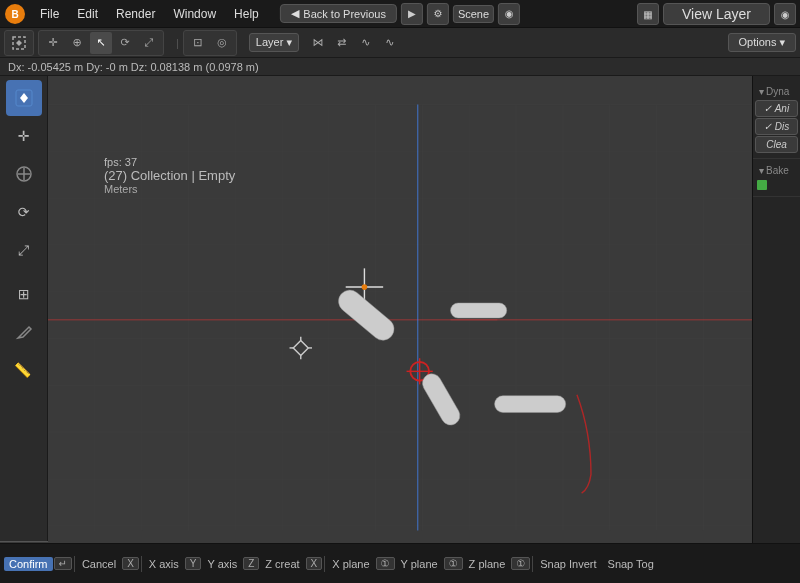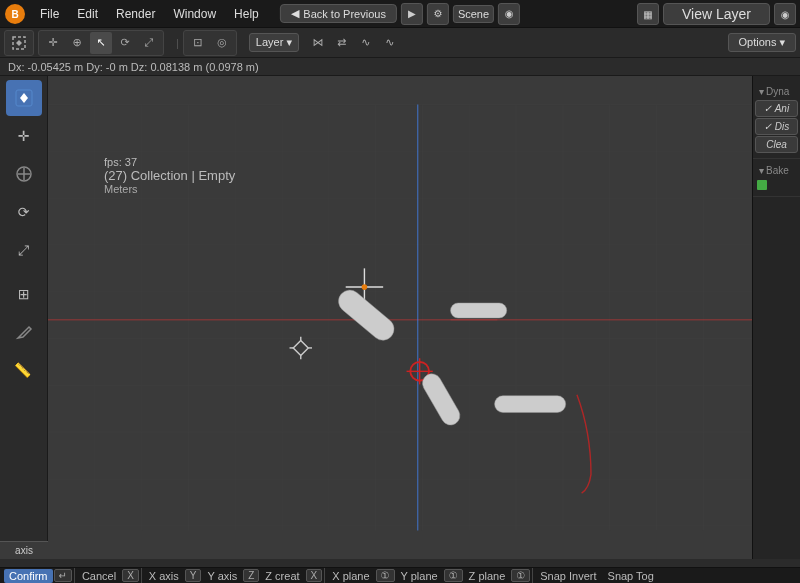--- a/index.html
+++ b/index.html
@@ -256,21 +256,21 @@
       padding: 3px 0;
       cursor: pointer;
     }
 
     
     #bottom-bar {
       position: absolute;
       bottom: 0;
       left: 0;
       right: 0;
-      height: 16px;
+      height: 40px;
       background: #1a1a1a;
       display: flex;
       align-items: center;
       padding: 4px 4px;
       gap: 1px;
       font-size: 11px;
       color: #bbb;
       border-top: 1px solid #111;
       overflow: hidden;
     }

